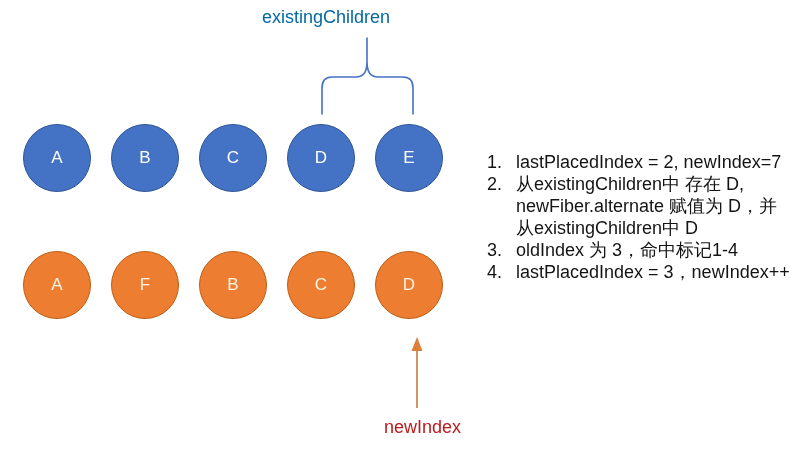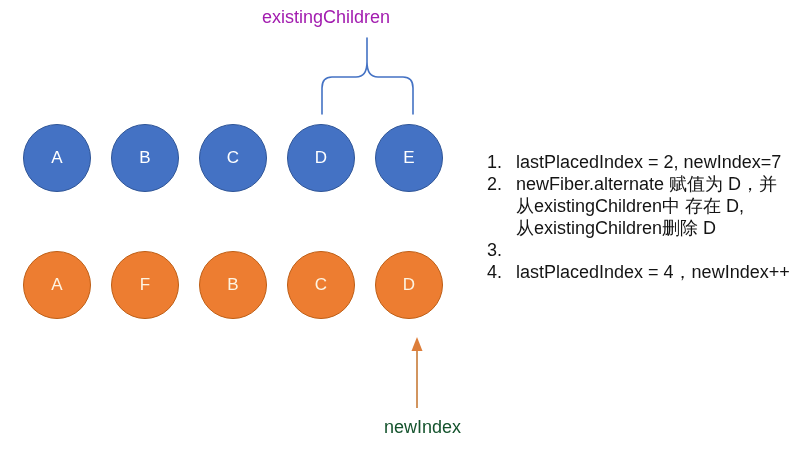--- a/index.html
+++ b/index.html
@@ -8,21 +8,21 @@
     width:800px;height:456px;
     background:#ffffff;
     font-family:"Liberation Sans", sans-serif;
     color:#1a1a1a;
     overflow:hidden;
   }
   .title{
     position:absolute;
     left:262px;top:7px;
     font-size:18px;
-    color:#a21caf;
+    color:#0369a1;
     white-space:nowrap;
   }
   .overlay{
     position:absolute;left:0;top:0;
     width:800px;height:456px;
     pointer-events:none;
   }
   .row{
     position:absolute;
     display:flex;
@@ -58,21 +58,21 @@
   .note{
     display:grid;
     grid-template-columns:29px 1fr;
   }
   .note .num{text-align:left;}
   .note .line{display:block;}
   .arrow-label{
     position:absolute;
     left:384px;top:417px;
     font-size:18px;
-    color:#14532d;
+    color:#b91c1c;
     white-space:nowrap;
   }
 </style>
 </head>
 <body>
 
 <div class="canvas">
 
   <div class="title">existingChildren</div>
 
@@ -121,33 +121,34 @@
   <div class="notes">
     <div class="note">
       <span class="num">1.</span>
       <span class="body">
         <span class="line">lastPlacedIndex = 2, newIndex=7</span>
       </span>
     </div>
     <div class="note">
       <span class="num">2.</span>
       <span class="body">
+        <span class="line">从existingChildren中 存在 D,</span>
         <span class="line">newFiber.alternate 赋值为 D，并</span>
-        <span class="line">从existingChildren中 存在 D,</span>
-        <span class="line">从existingChildren删除 D</span>
+        <span class="line">从existingChildren中 D</span>
       </span>
     </div>
     <div class="note">
       <span class="num">3.</span>
       <span class="body">
+        <span class="line">oldIndex 为 3，命中标记1-4</span>
       </span>
     </div>
     <div class="note">
       <span class="num">4.</span>
       <span class="body">
-        <span class="line">lastPlacedIndex = 4，newIndex++</span>
+        <span class="line">lastPlacedIndex = 3，newIndex++</span>
       </span>
     </div>
   </div>
 
   <div class="arrow-label">newIndex</div>
 
 </div>
 
 </body></html>

